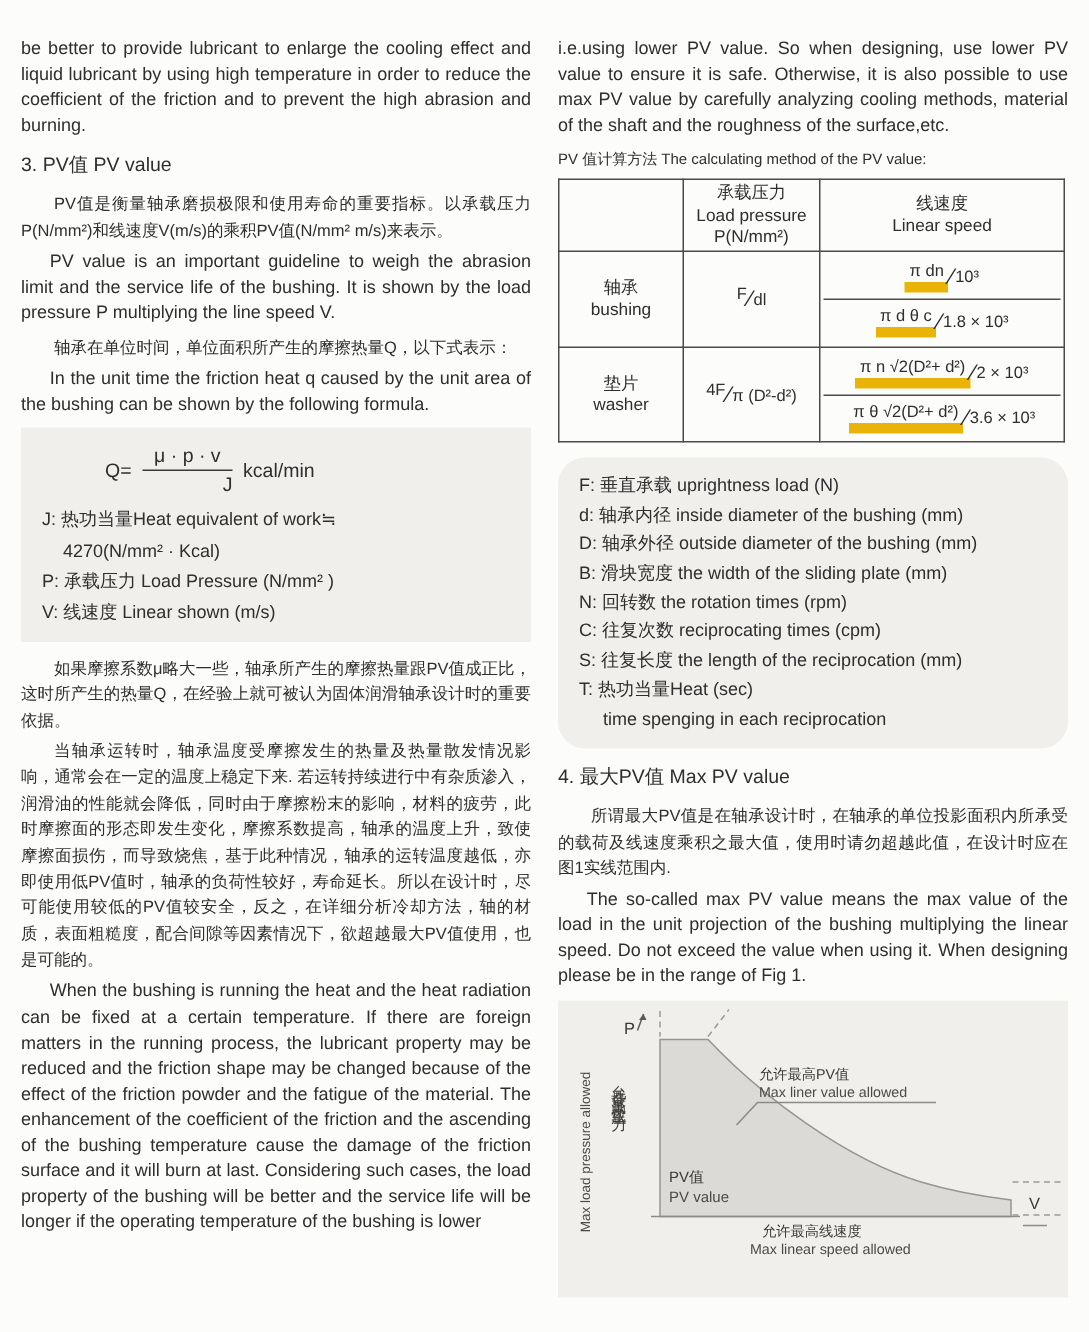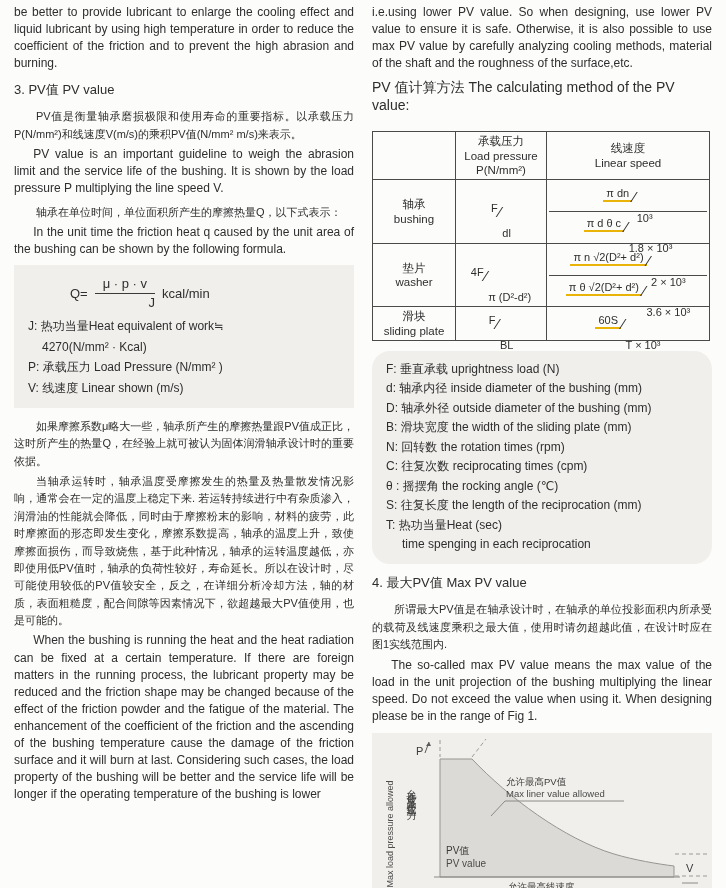--- a/index.html
+++ b/index.html
@@ -1,56 +1,56 @@
 <!DOCTYPE html>
 <html><head>
 <meta charset="utf-8">
 <style>
   html,body{margin:0;padding:0;}
   body{
     width:726px;height:888px;overflow:hidden;
     background:#fcfcfb;color:#2e2e2e;
     font-family:"Liberation Sans","DejaVu Sans",sans-serif;
   }
-  .page{display:flex;gap:18px;padding:4px 14px;box-sizing:border-box;width:726px;height:888px;}
+  .page{display:flex;gap:18px;padding:24px 14px;box-sizing:border-box;width:726px;height:888px;}
   .col{width:340px;flex:0 0 340px;}
 
   .p-en{font-size:12px;line-height:1.42;text-align:justify;margin:0 0 7px;}
   .p-en.indent{text-indent:1.6em;}
   .p-cn{font-size:11px;line-height:1.58;text-align:justify;margin:0 0 3px;text-indent:2em;}
   .heading{font-size:13px;margin:9px 0 9px;}
 
   .graybox{background:#f0efec;padding:9px 14px 10px;margin:6px 0 10px;}
 
   
   .formula-main{display:flex;align-items:center;font-size:13px;margin:2px 0 6px 42px;}
   .vfrac{display:inline-flex;flex-direction:column;text-align:right;margin:0 7px;}
   .vnum{border-bottom:1px solid #3a3a3a;padding:0 8px 2px;}
   .vden{padding-top:1px;}
   .def-line{font-size:12px;line-height:1.7;}
   .def-line.indent2{padding-left:14px;}
 
   
-  .tbl-heading{font-size:14px;margin:4px 0 18px;}
+  .tbl-heading{font-size:10px;margin:4px 0 6px;}
   table.pv{border-collapse:collapse;width:338px;table-layout:fixed;}
   table.pv td{border:1px solid #4a4a4a;text-align:center;vertical-align:middle;
     font-size:11.5px;line-height:1.25;padding:2px 2px;}
   td.c1{width:78px;}
   td.c2{width:86px;}
   td.c3{width:158px;padding:0;}
   .hdr-line{display:block;}
   .sub{padding:5px 2px;}
   .sub + .sub{border-top:1px solid #4a4a4a;}
 
   
   .dfrac{white-space:nowrap;display:inline-block;}
   .dnum{position:relative;top:-4px;font-size:11px;}
-  .dnum.u{border-bottom:2px solid #eab308;padding:0 3px 1px;}
+  .dnum.u{border-bottom:7px solid #eab308;padding:0 3px 1px;}
   .dsl{font-size:15px;margin:0 1px;position:relative;top:1px;}
-  .dden{position:relative;top:21px;font-size:11px;}
+  .dden{position:relative;top:0;font-size:11px;}
 
   
   .var-line{font-size:12px;line-height:1.62;}
   .var-line.indent2{padding-left:16px;}
 
   
   .figure{background:#f0efec;margin-top:8px;padding:4px 0 6px;position:relative;height:198px;box-sizing:border-box;}
   .ylabel-en{position:absolute;left:-46px;top:96px;width:128px;text-align:center;
     transform:rotate(-90deg);font-size:9px;color:#4a4a48;}
   .ylabel-cn{position:absolute;left:32px;top:48px;writing-mode:vertical-rl;
@@ -135,45 +135,30 @@
         </td>
         <td class="c3">
           <div class="sub">
             <span class="dfrac"><span class="dnum u">π n √2(D²+ d²)</span><span class="dsl">⁄</span><span class="dden">2 × 10³</span></span>
           </div>
           <div class="sub">
             <span class="dfrac"><span class="dnum u">π θ √2(D²+ d²)</span><span class="dsl">⁄</span><span class="dden">3.6 × 10³</span></span>
           </div>
         </td>
       </tr>
-      <tr>
-        <td class="c1">
-          <span class="hdr-line">滑块</span>
-          <span class="hdr-line">sliding plate</span>
-        </td>
-        <td class="c2">
-          <span class="dfrac"><span class="dnum">F</span><span class="dsl">⁄</span><span class="dden">BL</span></span>
-        </td>
-        <td class="c3">
-          <div class="sub">
-            <span class="dfrac"><span class="dnum u">60S</span><span class="dsl">⁄</span><span class="dden">T × 10³</span></span>
-          </div>
-        </td>
-      </tr>
     </tbody>
       </table>
 
     <div class="graybox" style="margin-top:10px;border-radius:18px;">
       <div class="var-line">F: 垂直承载 uprightness load (N)</div>
       <div class="var-line">d: 轴承内径 inside diameter of the bushing (mm)</div>
       <div class="var-line">D: 轴承外径 outside diameter of the bushing (mm)</div>
       <div class="var-line">B: 滑块宽度 the width of the sliding plate (mm)</div>
       <div class="var-line">N: 回转数 the rotation times (rpm)</div>
       <div class="var-line">C: 往复次数 reciprocating times (cpm)</div>
-      <div class="var-line">θ : 摇摆角 the rocking angle (℃)</div>
       <div class="var-line">S: 往复长度 the length of the reciprocation (mm)</div>
       <div class="var-line">T: 热功当量Heat (sec)</div>
       <div class="var-line indent2">time spenging in each reciprocation</div>
     </div>
 
     <div class="heading">4. 最大PV值 Max PV value</div>
     <p class="p-cn">所谓最大PV值是在轴承设计时，在轴承的单位投影面积内所承受的载荷及线速度乘积之最大值，使用时请勿超越此值，在设计时应在图1实线范围内.</p>
     <p class="p-en indent">The so-called max PV value means the max value of the load in the unit projection of the bushing multiplying the linear speed. Do not exceed the value when using it. When designing please be in the range of Fig 1.</p>
 
     <div class="figure">

